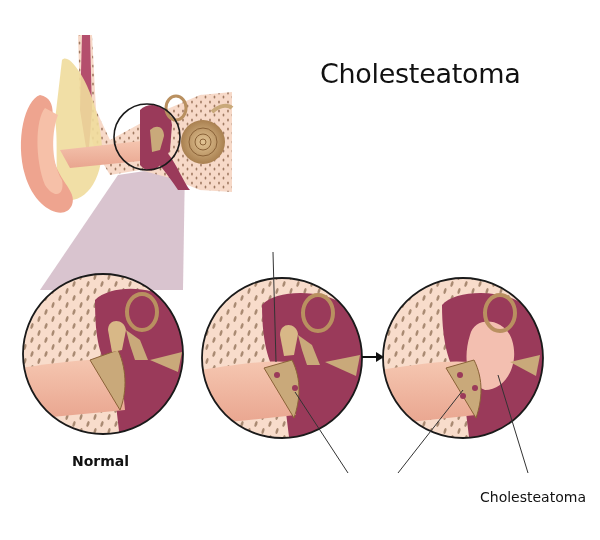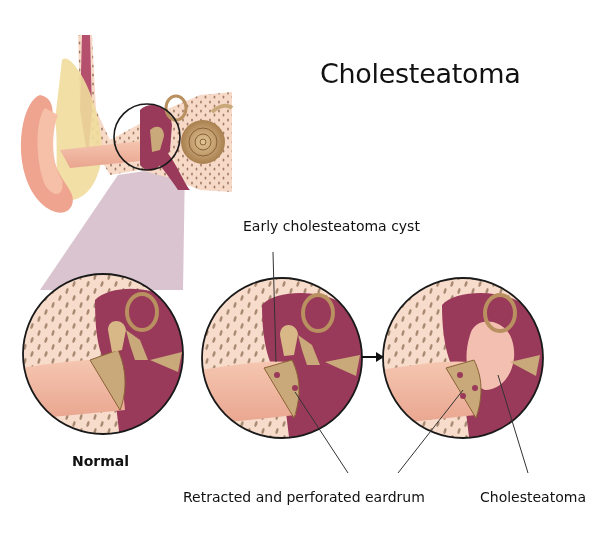--- a/index.html
+++ b/index.html
@@ -112,17 +112,15 @@
 
   <g stroke="#333" stroke-width="1" fill="none">
     <line x1="273" y1="252" x2="276" y2="362"></line>
     <line x1="295" y1="392" x2="348" y2="473"></line>
     <line x1="463" y1="390" x2="398" y2="473"></line>
     <line x1="498" y1="375" x2="528" y2="473"></line>
   </g>
 </svg>
 
   <div class="label title">Cholesteatoma</div>
-  <div class="label lbl-sm" style="left:243px;top:218px;">Early cholesteatoma cyst</div>
   <div class="label lbl-sm" style="left:72px;top:453px;font-weight:bold;">Normal</div>
-  <div class="label lbl-sm" style="left:183px;top:489px;">Retracted and perforated eardrum</div>
   <div class="label lbl-sm" style="left:480px;top:489px;">Cholesteatoma</div>
 </div>
 
 </body></html>

